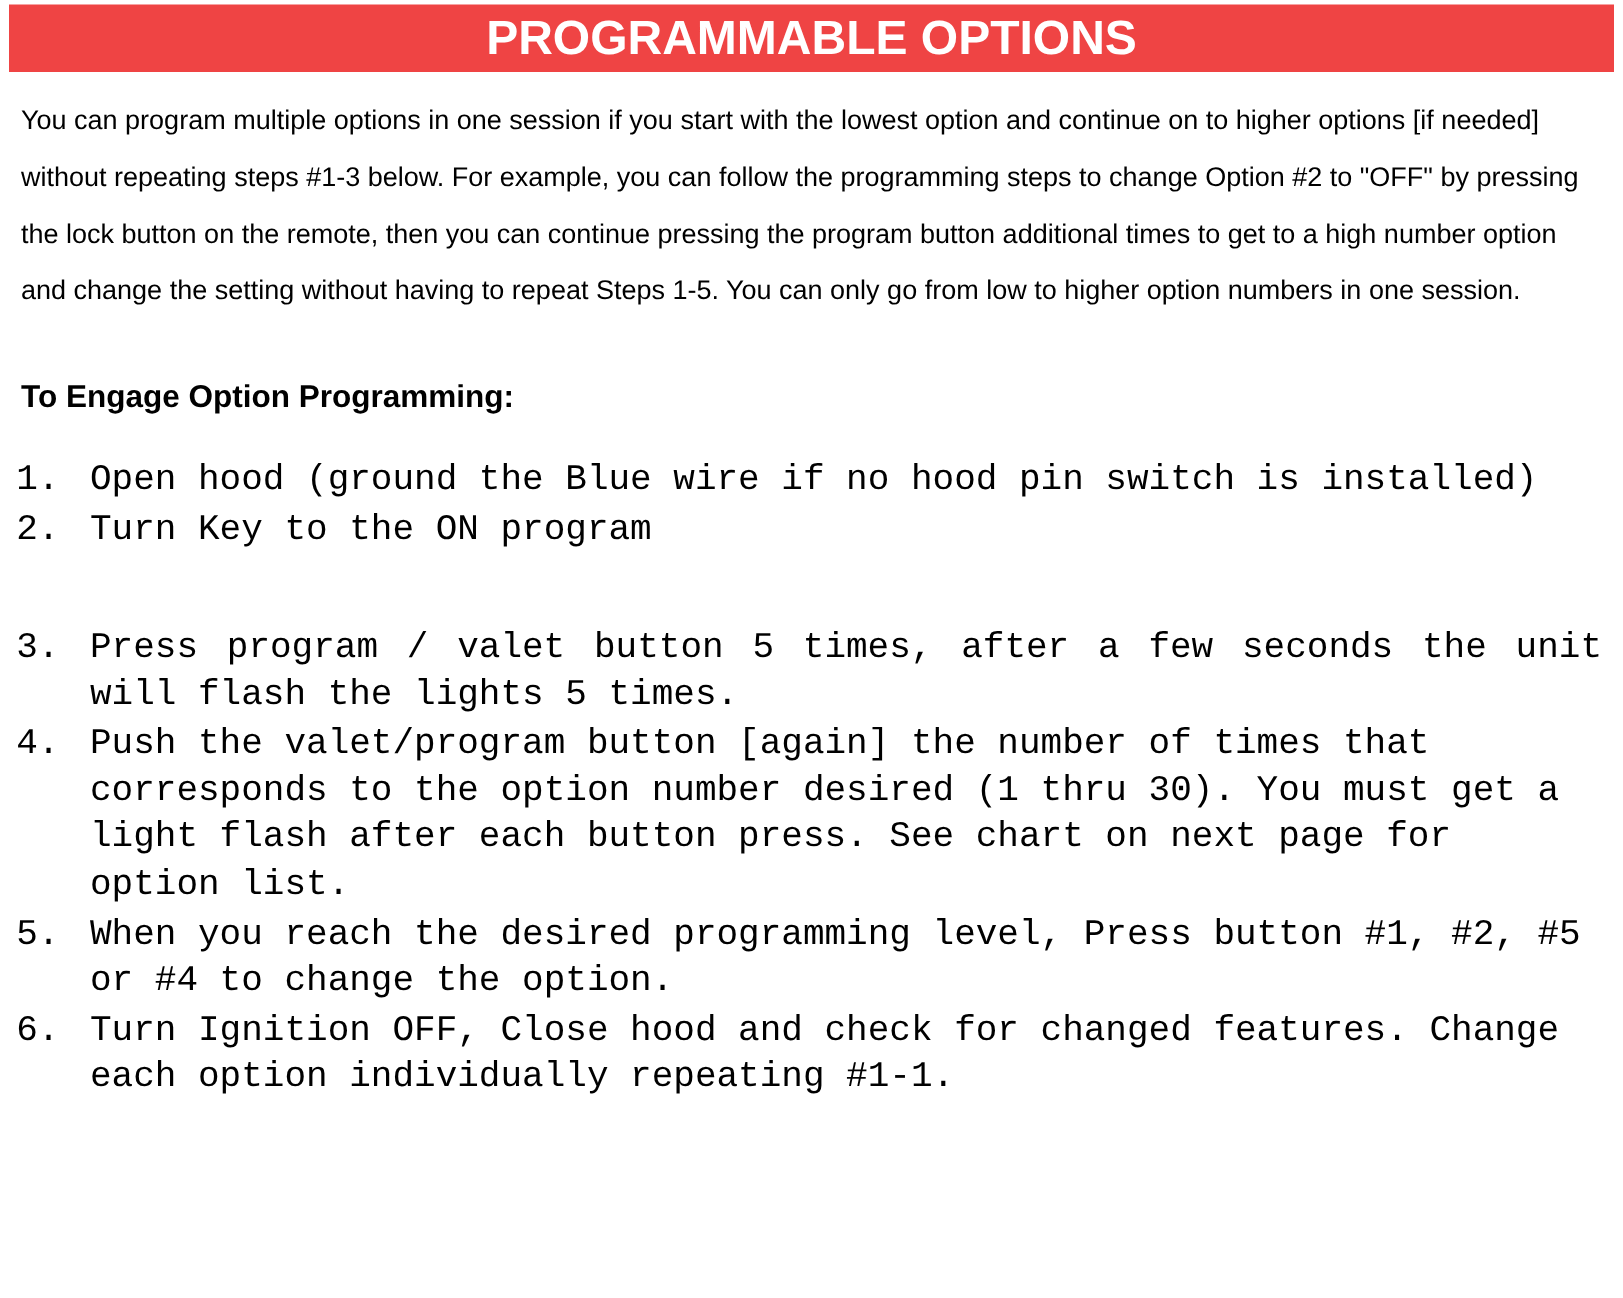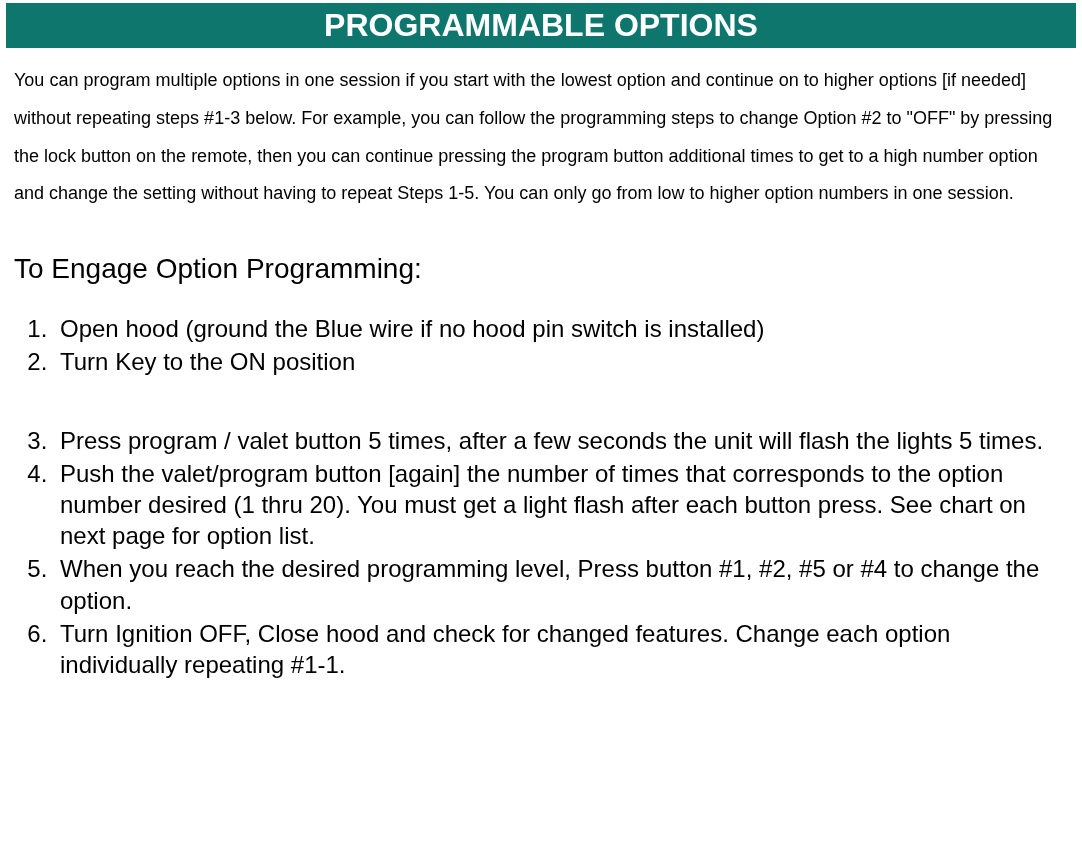--- a/index.html
+++ b/index.html
@@ -7,63 +7,64 @@
       padding: 0;
       box-sizing: border-box;
     }
     body {
       font-family: Arial, Helvetica, sans-serif;
       width: 1082px;
       background: #fff;
       color: #000;
     }
     .title-bar {
-      background: #0f766e;
+      background: #ef4444;
       color: #fff;
       font-weight: bold;
       font-size: 32px;
       text-align: center;
       padding: 4px 0;
       margin: 3px 6px 0 6px;
     }
     .intro {
       font-size: 18px;
       line-height: 2.1;
       margin: 14px 28px 30px 14px;
     }
     .subheading {
-      font-weight: normal;
-      font-size: 28px;
+      font-weight: bold;
+      font-size: 21px;
       margin: 40px 14px 28px 14px;
     }
     .steps {
       list-style: decimal;
       font-size: 24px;
       line-height: 1.3;
       margin: 0 14px 0 50px;
       padding-left: 4px;
     }
     .steps li {
       padding-left: 6px;
       margin-bottom: 2px;
+      font-family: Liberation Mono, monospace;
     }
     .steps li:nth-child(3) {
       text-align: justify;
       margin-top: 47px;
     }
   </style>
 </head>
 <body>
 
 <div class="title-bar">PROGRAMMABLE OPTIONS</div>
 
 <p class="intro">You can program multiple options in one session if you start with the lowest option and continue on to higher options [if needed] without repeating steps #1-3 below.  For example, you can follow the programming steps to change Option #2 to "OFF" by pressing the lock button on the remote, then you can continue pressing the program button additional times to get to a high number option and change the setting without having to repeat Steps 1-5.  You can only go from low to higher option numbers in one session.</p>
 
 <p class="subheading">To Engage Option Programming:</p>
 
 <ol class="steps">
   <li>Open hood (ground the Blue wire if no hood pin switch is installed)</li>
-  <li>Turn Key to the ON position</li>
+  <li>Turn Key to the ON program</li>
   <li>Press program / valet button 5 times, after a few seconds the unit will flash the lights 5 times.</li>
-  <li>Push the valet/program button [again] the number of times that corresponds to the option number desired (1 thru 20).  You must get a light flash after each button press.  See chart on next page for option list.</li>
+  <li>Push the valet/program button [again] the number of times that corresponds to the option number desired (1 thru 30).  You must get a light flash after each button press.  See chart on next page for option list.</li>
   <li>When you reach the desired programming level, Press button #1, #2, #5 or #4 to change the option.</li>
   <li>Turn Ignition OFF, Close hood and check for changed features. Change each option individually repeating #1-1.</li>
 </ol>
 
 </body></html>

